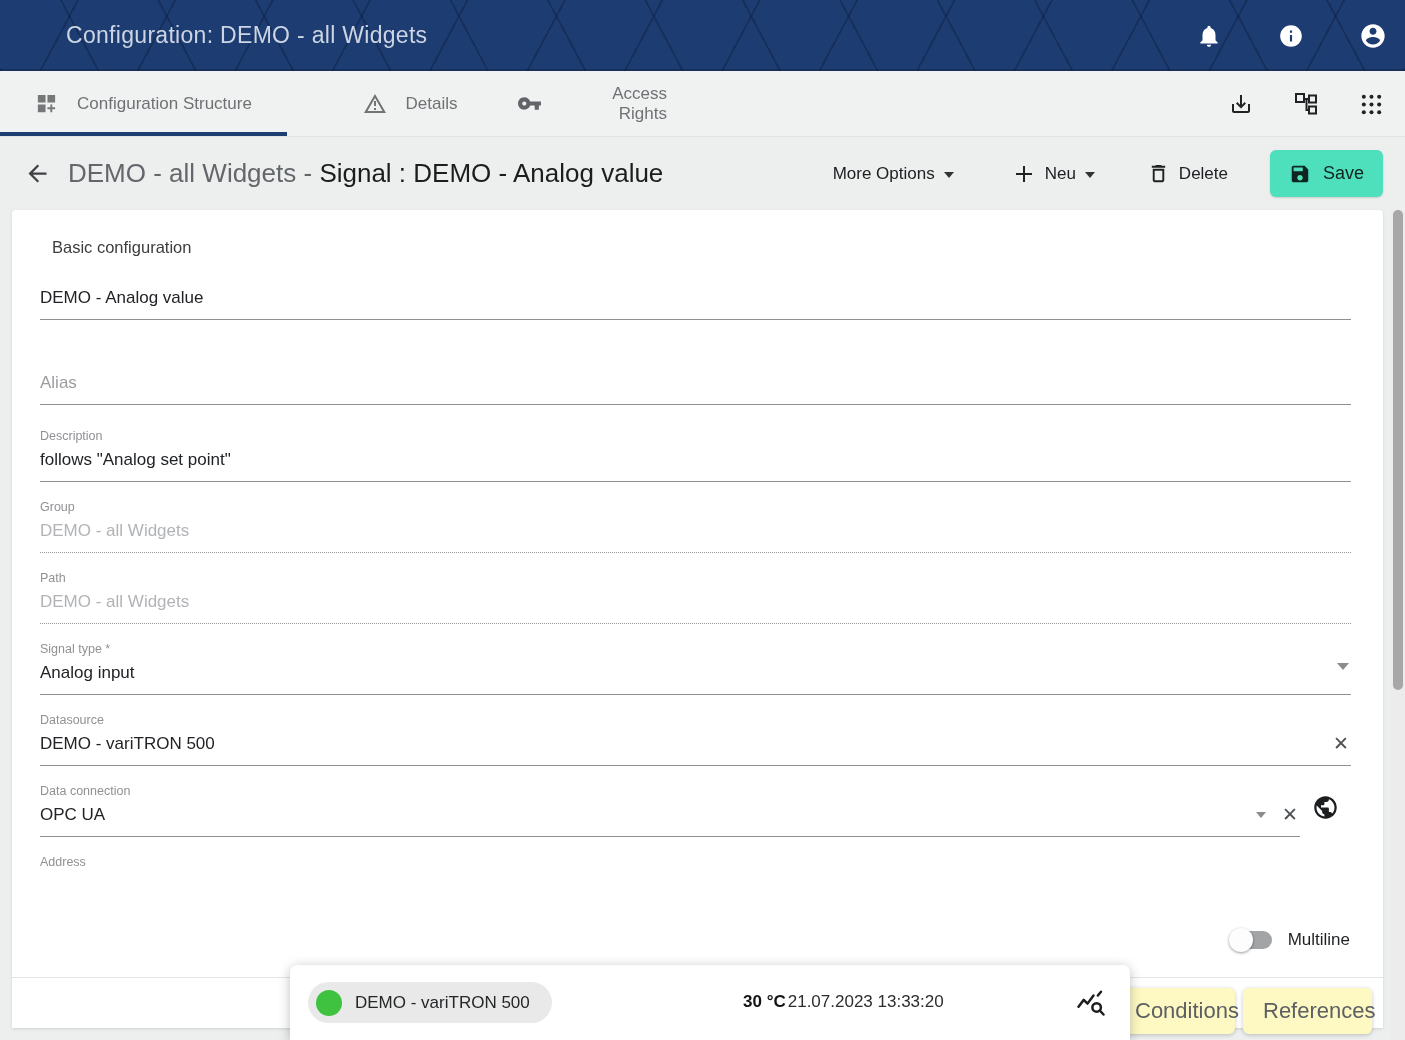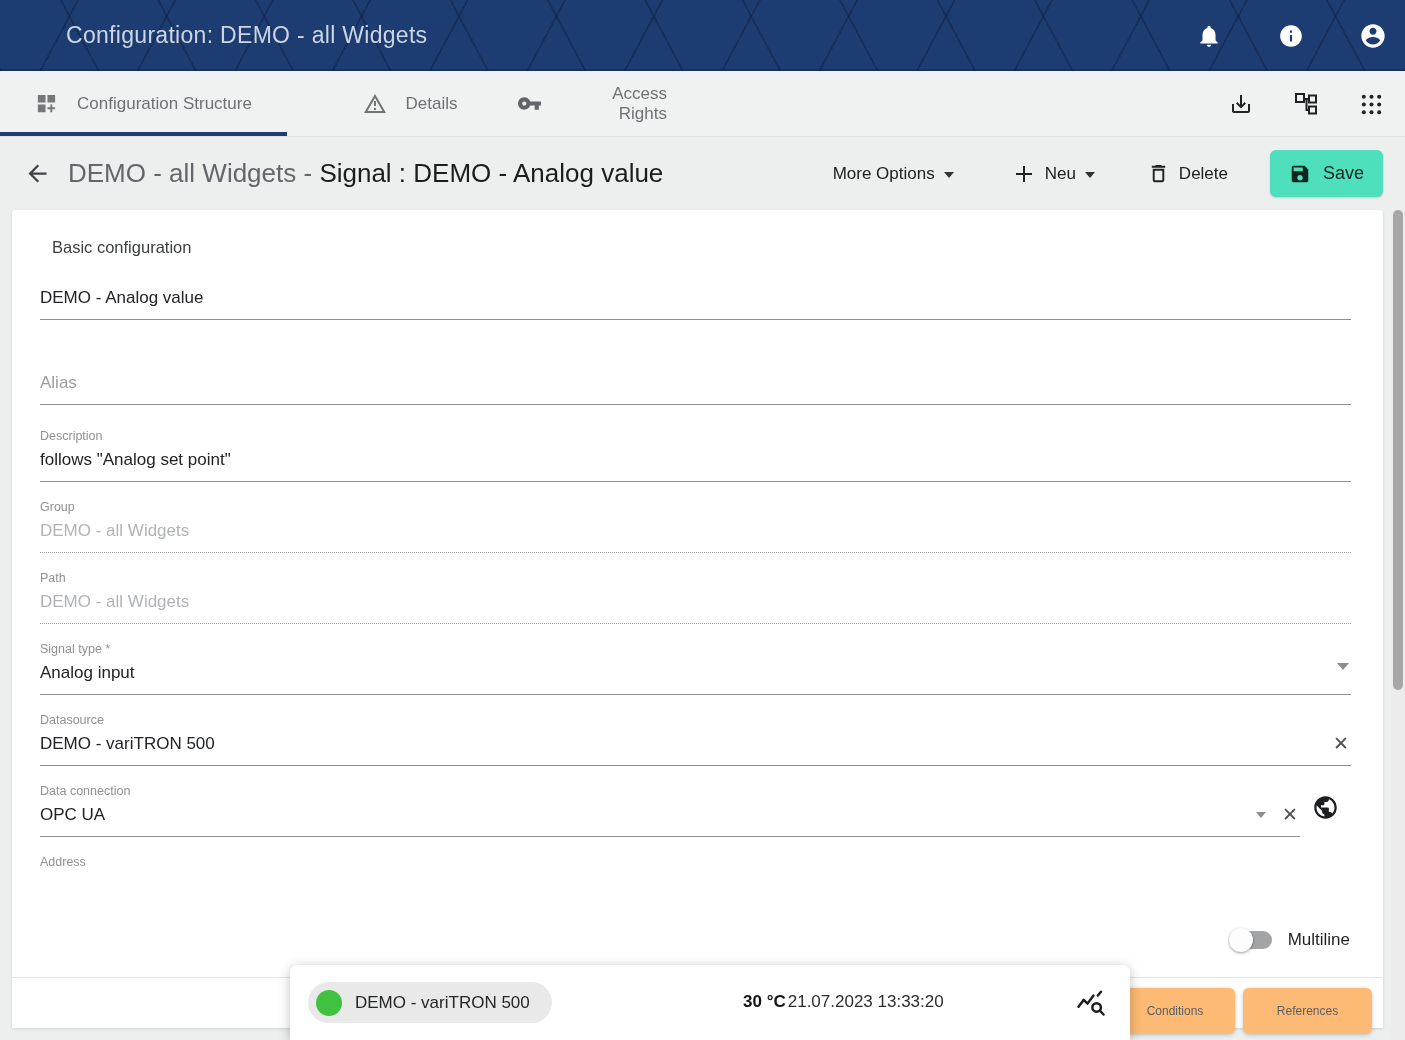--- a/index.html
+++ b/index.html
@@ -84,22 +84,22 @@
   .fld-address{ top:645px;}
   .dataconn-globe{ left:1300px; top:584px; position:absolute;}
   
   .multiline-row{ position:absolute; top:720px; right:33px; display:flex; align-items:center; gap:16px;justify-content:center;}
   .toggle{ position:relative; width:40px; height:18px; border-radius:9px; background:#a2a4a6; cursor:pointer;}
   .toggle .knob{ position:absolute; left:-3px; top:-3px; width:24px; height:24px; border-radius:50%; background:#fdfdfd; box-shadow:0 1px 3px rgba(0,0,0,.4);}
   .toggle-label{ font-size:17px; color:#1f2123;}
   .card-divider{ position:absolute; left:0; right:0; top:767px; height:1px; background:#e3e4e4;}
   
   .footer-btn{
-    position:absolute; top:988px; height:46px; background:#fdba74; border:none; border-radius:6px;
-    font-family:inherit; font-size:12px; color:#5c6063; cursor:pointer;
+    position:absolute; top:988px; height:46px; background:#fef9c3; border:none; border-radius:6px;
+    font-family:inherit; font-size:22px; color:#5c6063; cursor:pointer;
     box-shadow:0 1px 4px rgba(0,0,0,.22); z-index:5; padding:0 20px;
   }
   .btn-conditions{ left:1115px; width:120px;}
   .btn-references{ left:1243px; width:129px;}
   
   .popup{
     position:absolute; left:290px; top:965px; width:840px; height:75px; z-index:20;
     background:#ffffff; border-radius:7px 7px 0 0; box-shadow:0 2px 12px rgba(0,0,0,.25);
   }
   .chip{

